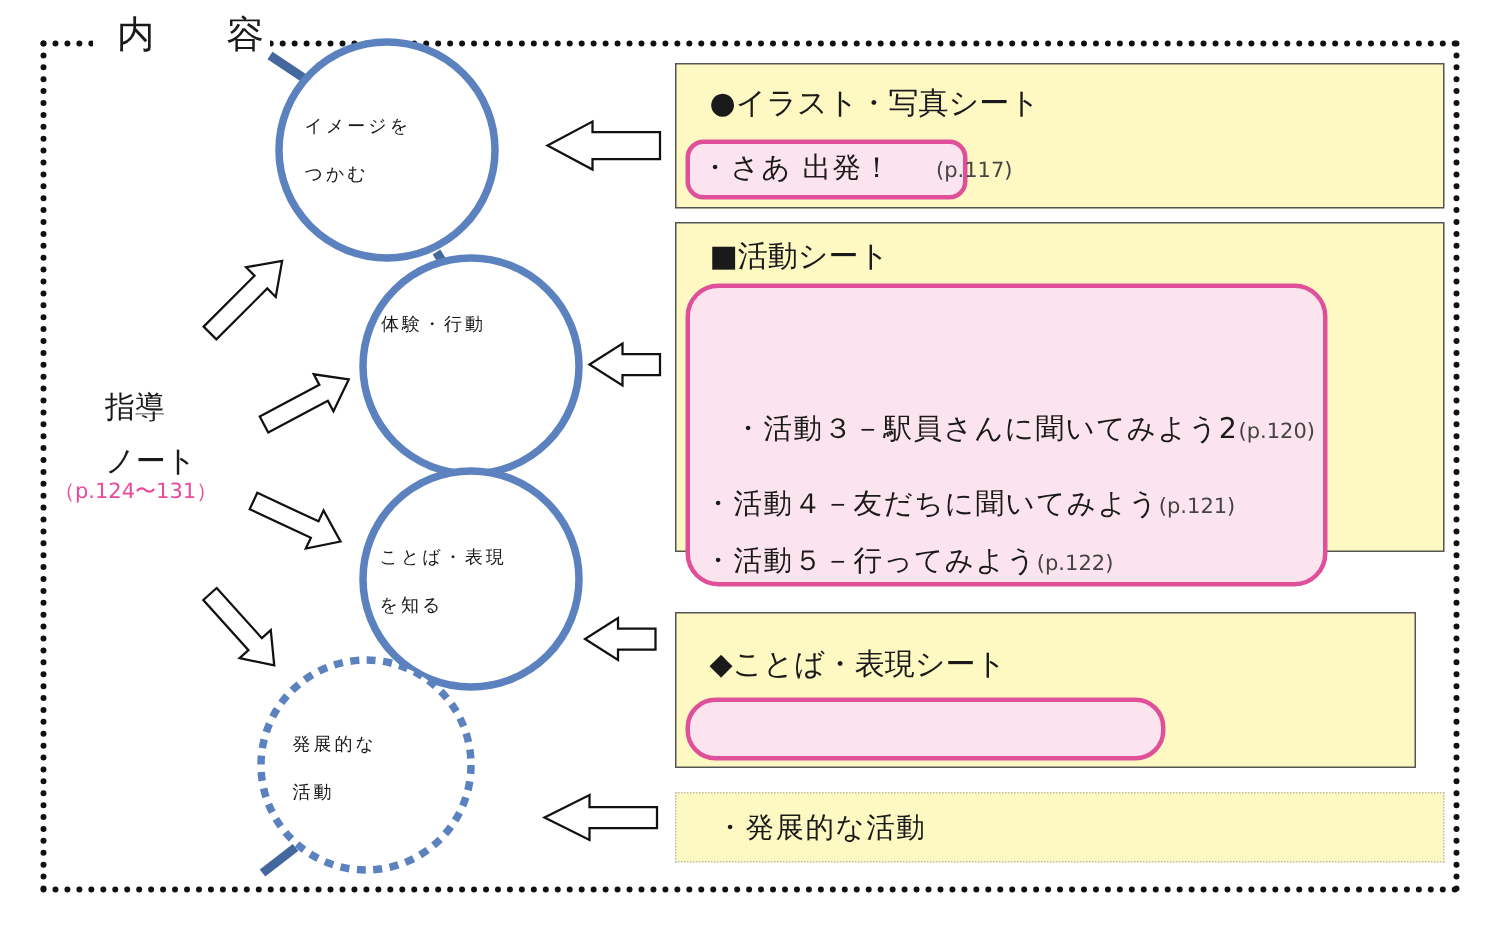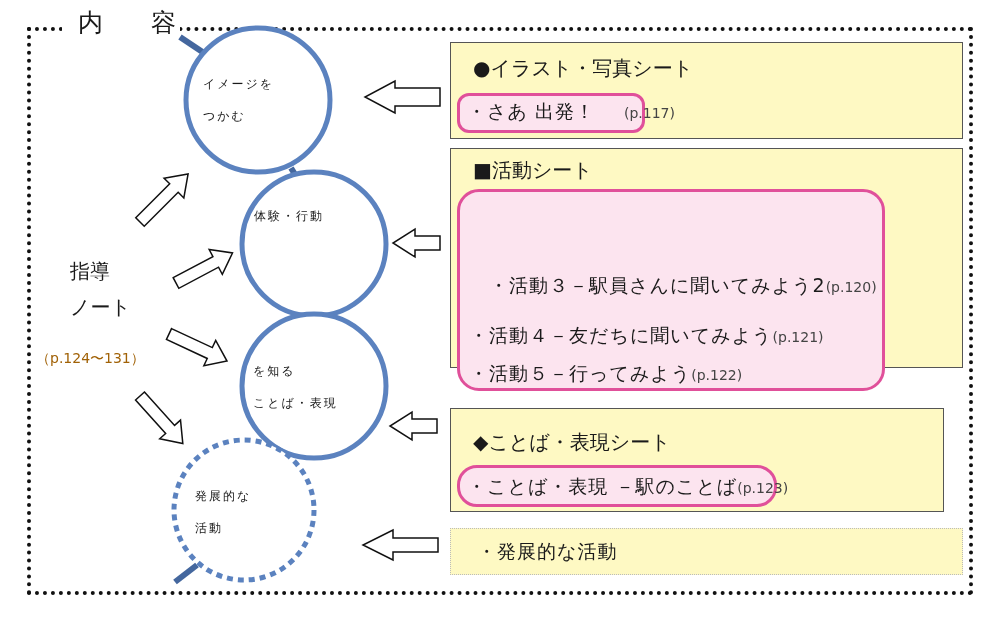--- a/index.html
+++ b/index.html
@@ -11,21 +11,21 @@
   #title { position:absolute; left:78px; top:6px; font-size:25px; letter-spacing:20px; }
   svg#diagram { position:absolute; left:0; top:0; }
   .circle-label { position:absolute; font-size:12px; line-height:32px; letter-spacing:2px; }
   .box { position:absolute; border:1.5px solid #555; box-sizing:border-box; background:#fef9c3; }
   .box.light { border:1px dotted #bbb;font-family:Liberation Serif, serif; }
   .box-heading { position:absolute; left:22px; font-size:20px; }
   .pill { position:absolute; background:#fce4ef; border:3.5px solid #e0509a; border-radius:12px; box-sizing:border-box; }
   .item { position:absolute; font-size:19px; white-space:nowrap; letter-spacing:1px; }
   .page-ref { font-size:14px; color:#444; letter-spacing:0; }
   #guide-label { position:absolute; left:38px; top:253px; font-size:20px; line-height:36px;margin-left:32px; }
-  #guide-pages { position:absolute; left:36px; top:350px; font-size:14px; color:#a16207; }
+  #guide-pages { position:absolute; left:36px; top:319px; font-size:14px; color:#ec4899; }
 </style>
 </head>
 <body>
 
 <div id="outer"></div>
 <div id="title-mask"></div>
 <div id="title">内 容</div>
 
 <svg id="diagram" width="1000" height="618">
 
@@ -68,22 +68,22 @@
 </svg>
 
 <div class="circle-label" style="left:203px; top:68px;">
   <div>イメージを</div>
   <div>つかむ</div>
 </div>
 <div class="circle-label" style="left:254px; top:200px;">
   <div>体験・行動</div>
 </div>
 <div class="circle-label" style="left:253px; top:355px;">
+  <div>ことば・表現</div>
   <div>を知る</div>
-  <div>ことば・表現</div>
 </div>
 <div class="circle-label" style="left:195px; top:480px;">
   <div>発展的な</div>
   <div>活動</div>
 </div>
 
 <div id="guide-label">
   <div>指導</div>
   <div>ノート</div>
 </div>
@@ -108,20 +108,17 @@
     <span>・活動４－友だちに聞いてみよう</span><span class="page-ref">(p.121)</span>
   </div>
   <div class="item" style="left:18px; top:212px;">
     <span>・活動５－行ってみよう</span><span class="page-ref">(p.122)</span>
   </div>
 </div>
 
 <div class="box" style="left:450px; top:408px; width:494px; height:104px;">
   <div class="box-heading" style="top:20px;">◆ことば・表現シート</div>
   <div class="pill" style="left:6px; top:56px; width:320px; height:42px; border-radius:20px;"></div>
-  <div class="item" style="left:16px; top:65px;">
-    <span>・ことば・表現 －駅のことば</span><span class="page-ref">(p.123)</span>
-  </div>
 </div>
 
 <div class="box light" style="left:450px; top:528px; width:513px; height:47px;">
   <div class="item" style="left:26px; top:10px;">・発展的な活動</div>
 </div>
 
 </body></html>

